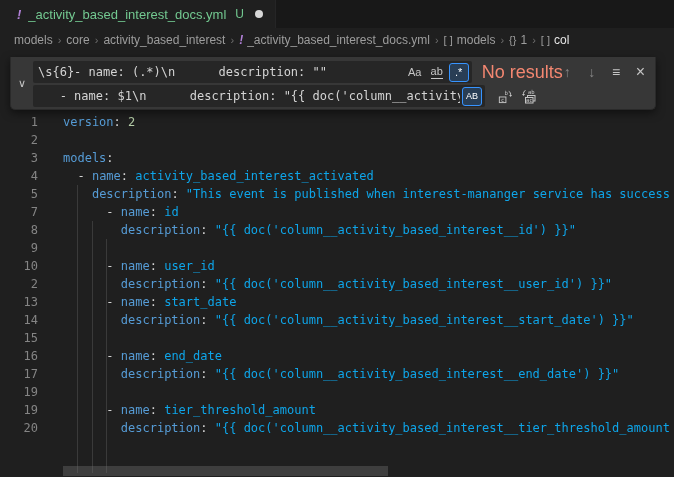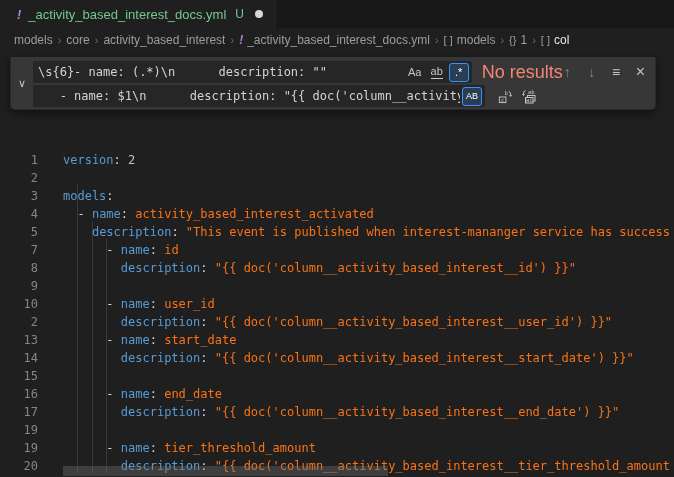--- a/index.html
+++ b/index.html
@@ -28,27 +28,27 @@
     white-space:nowrap; overflow:hidden;
   }
   .bc-item { display:flex; align-items:center; gap:4px; cursor:pointer; }
   .bc-sep { color:#6e6e6e; margin:0 5px; font-size:11px; }
   .bc-icon { color:#9d9d9d; font-size:11px; }
   .bc-icon.purple { color:#b180d7; font-weight:bold; font-style:italic; font-size:12px; }
   .bc-last { color:#e7e7e7; }
   
   .editor { position:absolute; left:0; top:52px; width:674px; height:425px; background:#1f1f1f; }
   .guide { position:absolute; width:1px; background:#3a3a3a; }
-  .code-lines { position:absolute; left:0; top:61px; width:674px;margin-top:38px; }
+  .code-lines { position:absolute; left:0; top:61px; width:674px; }
   .code-line { height:18px; line-height:18px; white-space:pre; font-family:"DejaVu Sans Mono", monospace; font-size:12px; }
   .gutter {
     display:inline-block; width:38px; text-align:right; margin-right:25px;
     color:#858585; font-family:"DejaVu Sans Mono", monospace; font-size:12px;
   }
-  .tk-k { color:#569cd6; } .tk-s { color:#f97316; } .tk-n { color:#b5cea8; } .tk-p { color:#d4d4d4; }
+  .tk-k { color:#569cd6; } .tk-s { color:#0ea5e9; } .tk-n { color:#b5cea8; } .tk-p { color:#d4d4d4; }
   .hscrollbar {
     position:absolute; left:63px; bottom:1px; width:325px; height:10px;
     background:rgba(121,121,121,0.35); border-radius:0;
   }
   
   .find-widget {
     position:absolute; left:10px; top:57px; width:646px; height:53px;
     background:#373737; border:1px solid #2a2a2a; border-top:none;
     border-radius:0 0 5px 5px; box-shadow:0 3px 8px rgba(0,0,0,0.5);
   }

